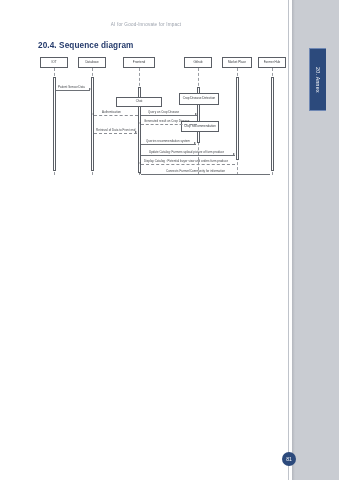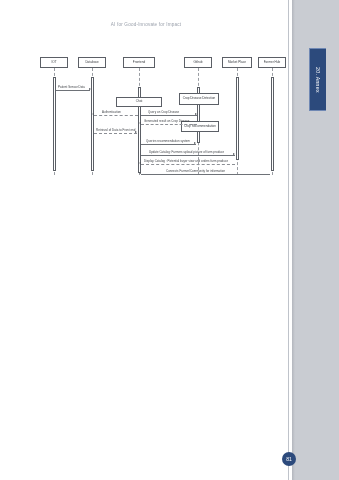--- a/index.html
+++ b/index.html
@@ -183,20 +183,21 @@
 </head>
 <body>
 
 <div class="page">
   <div class="sheet"></div>
   <div class="sheet-shadow"></div>
   <div class="spine"></div>
 
   <div class="running-header">AI for Good-Innovate for Impact</div>
 
+  <div class="section-title">20.4. Sequence diagram</div>
 
   <div class="side-tab">
     <span class="side-tab-label">20. Annex</span>
   </div>
 
   <div class="page-badge">81</div>
 
   <div class="diagram">
 
     <div class="lifeline-head" style="left:2px;  top:0;  width:28px;">IOT</div>

